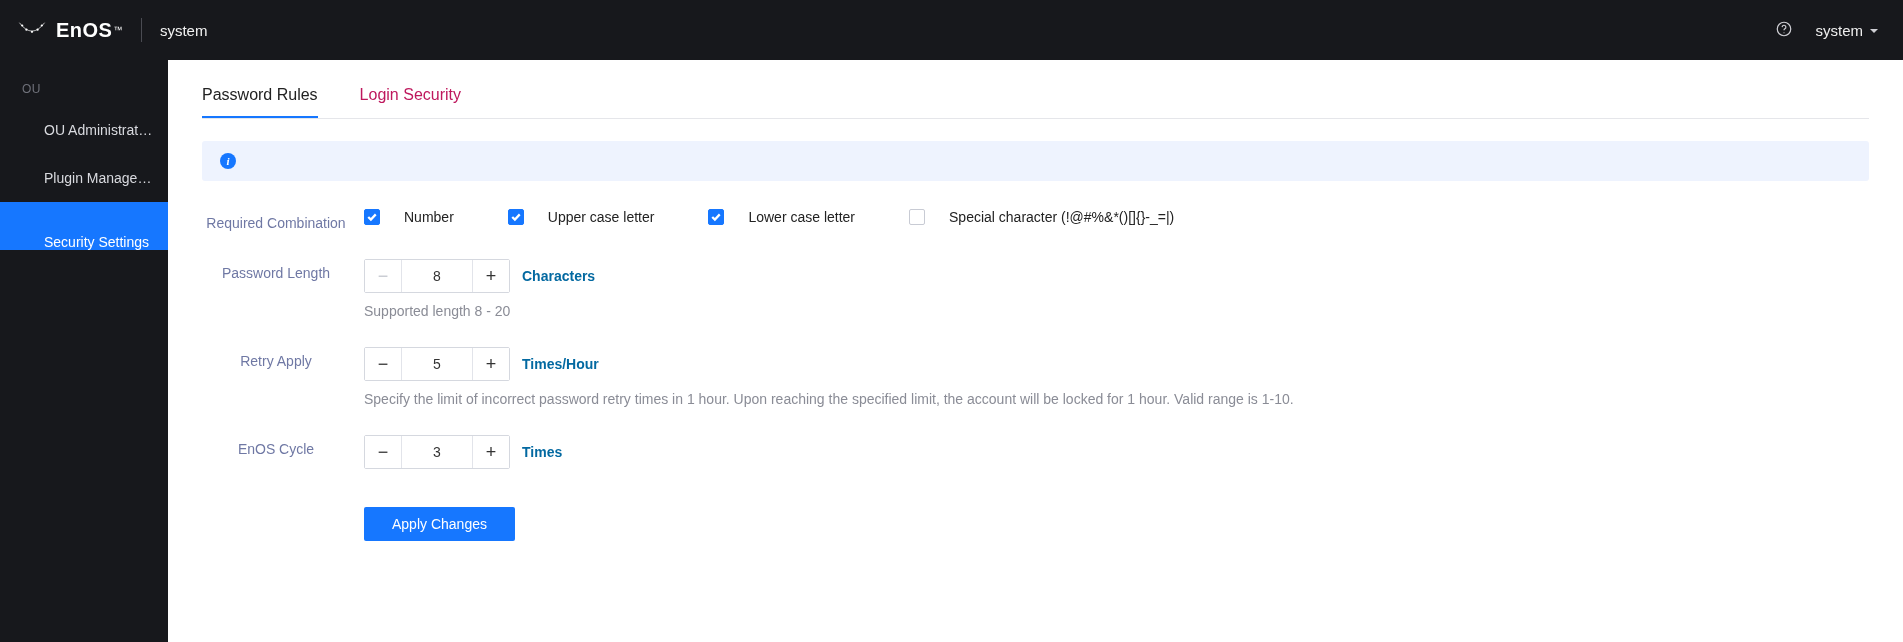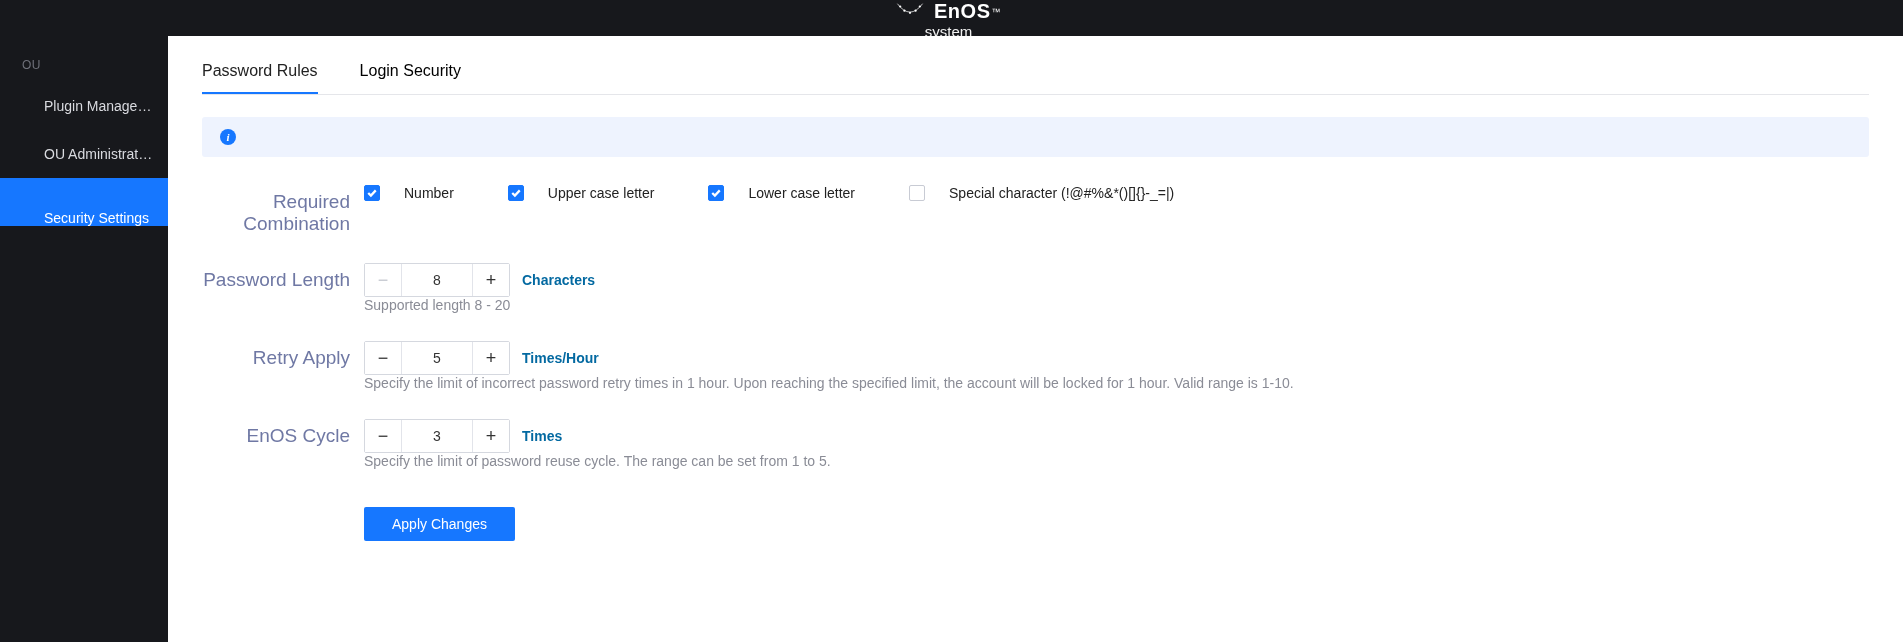--- a/index.html
+++ b/index.html
@@ -1,66 +1,66 @@
 <!DOCTYPE html>
 <html><head>
 <meta charset="utf-8">
 <style>
   * { box-sizing: border-box; margin: 0; padding: 0; }
   html, body { width: 100%; height: 100%; font-family: "Segoe UI", Arial, sans-serif; font-size: 14px; color: #333; background:#fff; }
   .root { width: 1903px; height: 642px; display: flex; flex-direction: column; }
   
-  .topbar { height: 36px; background: #17181c; display: flex; align-items: center; color: #fff; padding: 0 24px 0 18px; flex-direction: column; }
+  .topbar { height: 60px; background: #17181c; display: flex; align-items: center; color: #fff; padding: 0 24px 0 18px; }
   .logo-group { display: flex; align-items: center; gap: 10px; }
   .brand { font-size: 20px; font-weight: 600; letter-spacing: .5px; display:flex; align-items:center;}
   .brand-tm { font-size: 9px; font-weight: 400; vertical-align: top; margin-left:1px;}
   .vbar { width:1px; height:24px; background:#4a4b52; margin: 0 18px; }
   .topbar .context { font-size: 15px; color: #f2f2f2; }
   .topbar-right { margin-left: auto; display:flex; align-items:center; gap:22px; }
   .help-icon svg { width:18px; height:18px; stroke:#cfcfd4; }
   .user-dropdown { display:flex; align-items:center; gap:6px; cursor:pointer; color:#eee; font-size:15px;}
   .user-dropdown svg { width:10px; height:10px; fill:#cfcfd4; }
 
   
   .body-row { flex:1; display:flex; min-height:0; }
   .sidebar { width: 168px; background:#17181c; color:#bcbdc4; padding-top:22px; }
   .sidebar-section { font-size:12px; color:#6f717a; padding:0 22px; margin-bottom:10px; letter-spacing:.5px;}
   .sidebar-item { height:48px; display:flex; align-items:center; padding:0 22px 0 44px; font-size:14px; color:#d9dadf; cursor:pointer; white-space:nowrap; overflow:hidden; text-overflow:ellipsis;}
   .sidebar-item.active { background:#1677ff; color:#fff;align-items:flex-end; }
 
   
   .main { flex:1; background:#fff; padding: 26px 34px; overflow:auto; }
   .tabs { display:flex; gap:42px; border-bottom:1px solid #e5e6ea;text-align:right; }
-  .tab { padding: 0 0 14px 0; font-size:16px; color:#000000; cursor:pointer; }
+  .tab { padding: 0 0 14px 0; font-size:16px; color:#be185d; cursor:pointer; }
   .tab.active { color:#222; font-weight:500; box-shadow: inset 0 -2px 0 #1677ff; }
 
   .info-banner { margin-top:22px; background:#eef3fe; border-radius:3px; padding:12px 18px; display:flex; align-items:center; gap:12px; font-size:14px; color:#3a3b42;}
   .info-banner .info-icon { width:16px; height:16px; background:#1677ff; border-radius:50%; display:flex; align-items:center; justify-content:center; flex-shrink:0;}
   .info-banner .info-icon span{ color:#fff; font-style:italic; font-weight:700; font-size:11px; font-family:Georgia,serif;}
 
   
   .form { margin-top:28px; }
   .row { display:flex; align-items:flex-start; margin-bottom:8px; }
   .row + .row { margin-top: 28px; }
-  .label-col { width:162px; text-align:right; padding-right:14px; padding-top:6px; color:#6f78a4; font-size:19px;}
+  .label-col { width:162px; text-align:center; padding-right:14px; padding-top:6px; color:#6f78a4; font-size:14px;}
   .content-col { flex:1; }
   .checks { display:flex; align-items:center; gap:54px; flex-wrap:wrap; }
   .check { display:flex; align-items:flex-end; gap:24px; cursor:pointer; font-size:14px; color:#222;}
   .box { width:16px; height:16px; border:1px solid #c8cbd4; border-radius:2px; display:flex; align-items:center; justify-content:center; background:#fff;}
   .box.checked { background:#1677ff; border-color:#1677ff;}
   .box.checked svg { width:12px; height:12px; stroke:#fff; stroke-width:3; fill:none; }
 
   .spinner { display:flex; align-items:center; gap:12px;}
   .spin-group { display:flex; border:1px solid #d5d8df; border-radius:2px; height:34px;}
   .spin-btn { width:36px; display:flex; align-items:center; justify-content:center; font-size:18px; color:#333; background:#fff; border:none; cursor:pointer;}
   .spin-btn.disabled { color:#c4c7cf; cursor:default;}
   .spin-sep { width:1px; background:#e2e4ea;}
   .spin-val { width:70px; text-align:center; display:flex; align-items:center; justify-content:center; font-size:14px;}
   .unit { font-size:14px; color:#0369a1;font-weight:bold;}
-  .hint { font-size:14px; color:#8a8c96;}
+  .hint { margin-top:10px; font-size:14px; color:#8a8c96;}
 
   .apply-btn { margin-top:30px; margin-left:0; background:#1677ff; color:#fff; border:none; height:34px; padding:0 28px; font-size:14px; border-radius:2px; cursor:pointer;}
   .apply-wrap { padding-left:162px; }
 
   
   ::-webkit-scrollbar { width:16px; height:16px;}
   ::-webkit-scrollbar-thumb { background:#c8c9cf; border-radius:8px; border:4px solid #fff;}
 </style>
 </head>
 <body>
@@ -103,24 +103,24 @@
         </span>
       </div>
     </div>
   </div>
 
   <div class="body-row">
 
     <div class="sidebar">
       <div class="sidebar-section">OU</div>
       <div class="sidebar-item">
+        <span>OU Administrat…</span>
+      </div>
+      <div class="sidebar-item">
         <span>Plugin Manage…</span>
-      </div>
-      <div class="sidebar-item">
-        <span>OU Administrat…</span>
       </div>
       <div class="sidebar-item active">
         <span>Security Settings</span>
       </div>
     </div>
 
     <div class="main">
 
       <div class="tabs">
         <div class="tab active">Password Rules</div>
@@ -211,21 +211,20 @@
             <div class="spinner">
               <div class="spin-group">
                 <button class="spin-btn">−</button>
                 <span class="spin-sep"></span>
                 <span class="spin-val">3</span>
                 <span class="spin-sep"></span>
                 <button class="spin-btn">+</button>
               </div>
               <span class="unit">Times</span>
             </div>
-            <div class="hint">Specify the limit of password reuse cycle. The range can be set from 1 to 5.</div>
           </div>
         </div>
 
         <div class="apply-wrap">
           <button class="apply-btn">Apply Changes</button>
         </div>
       </div>
 
     </div>
   </div>

